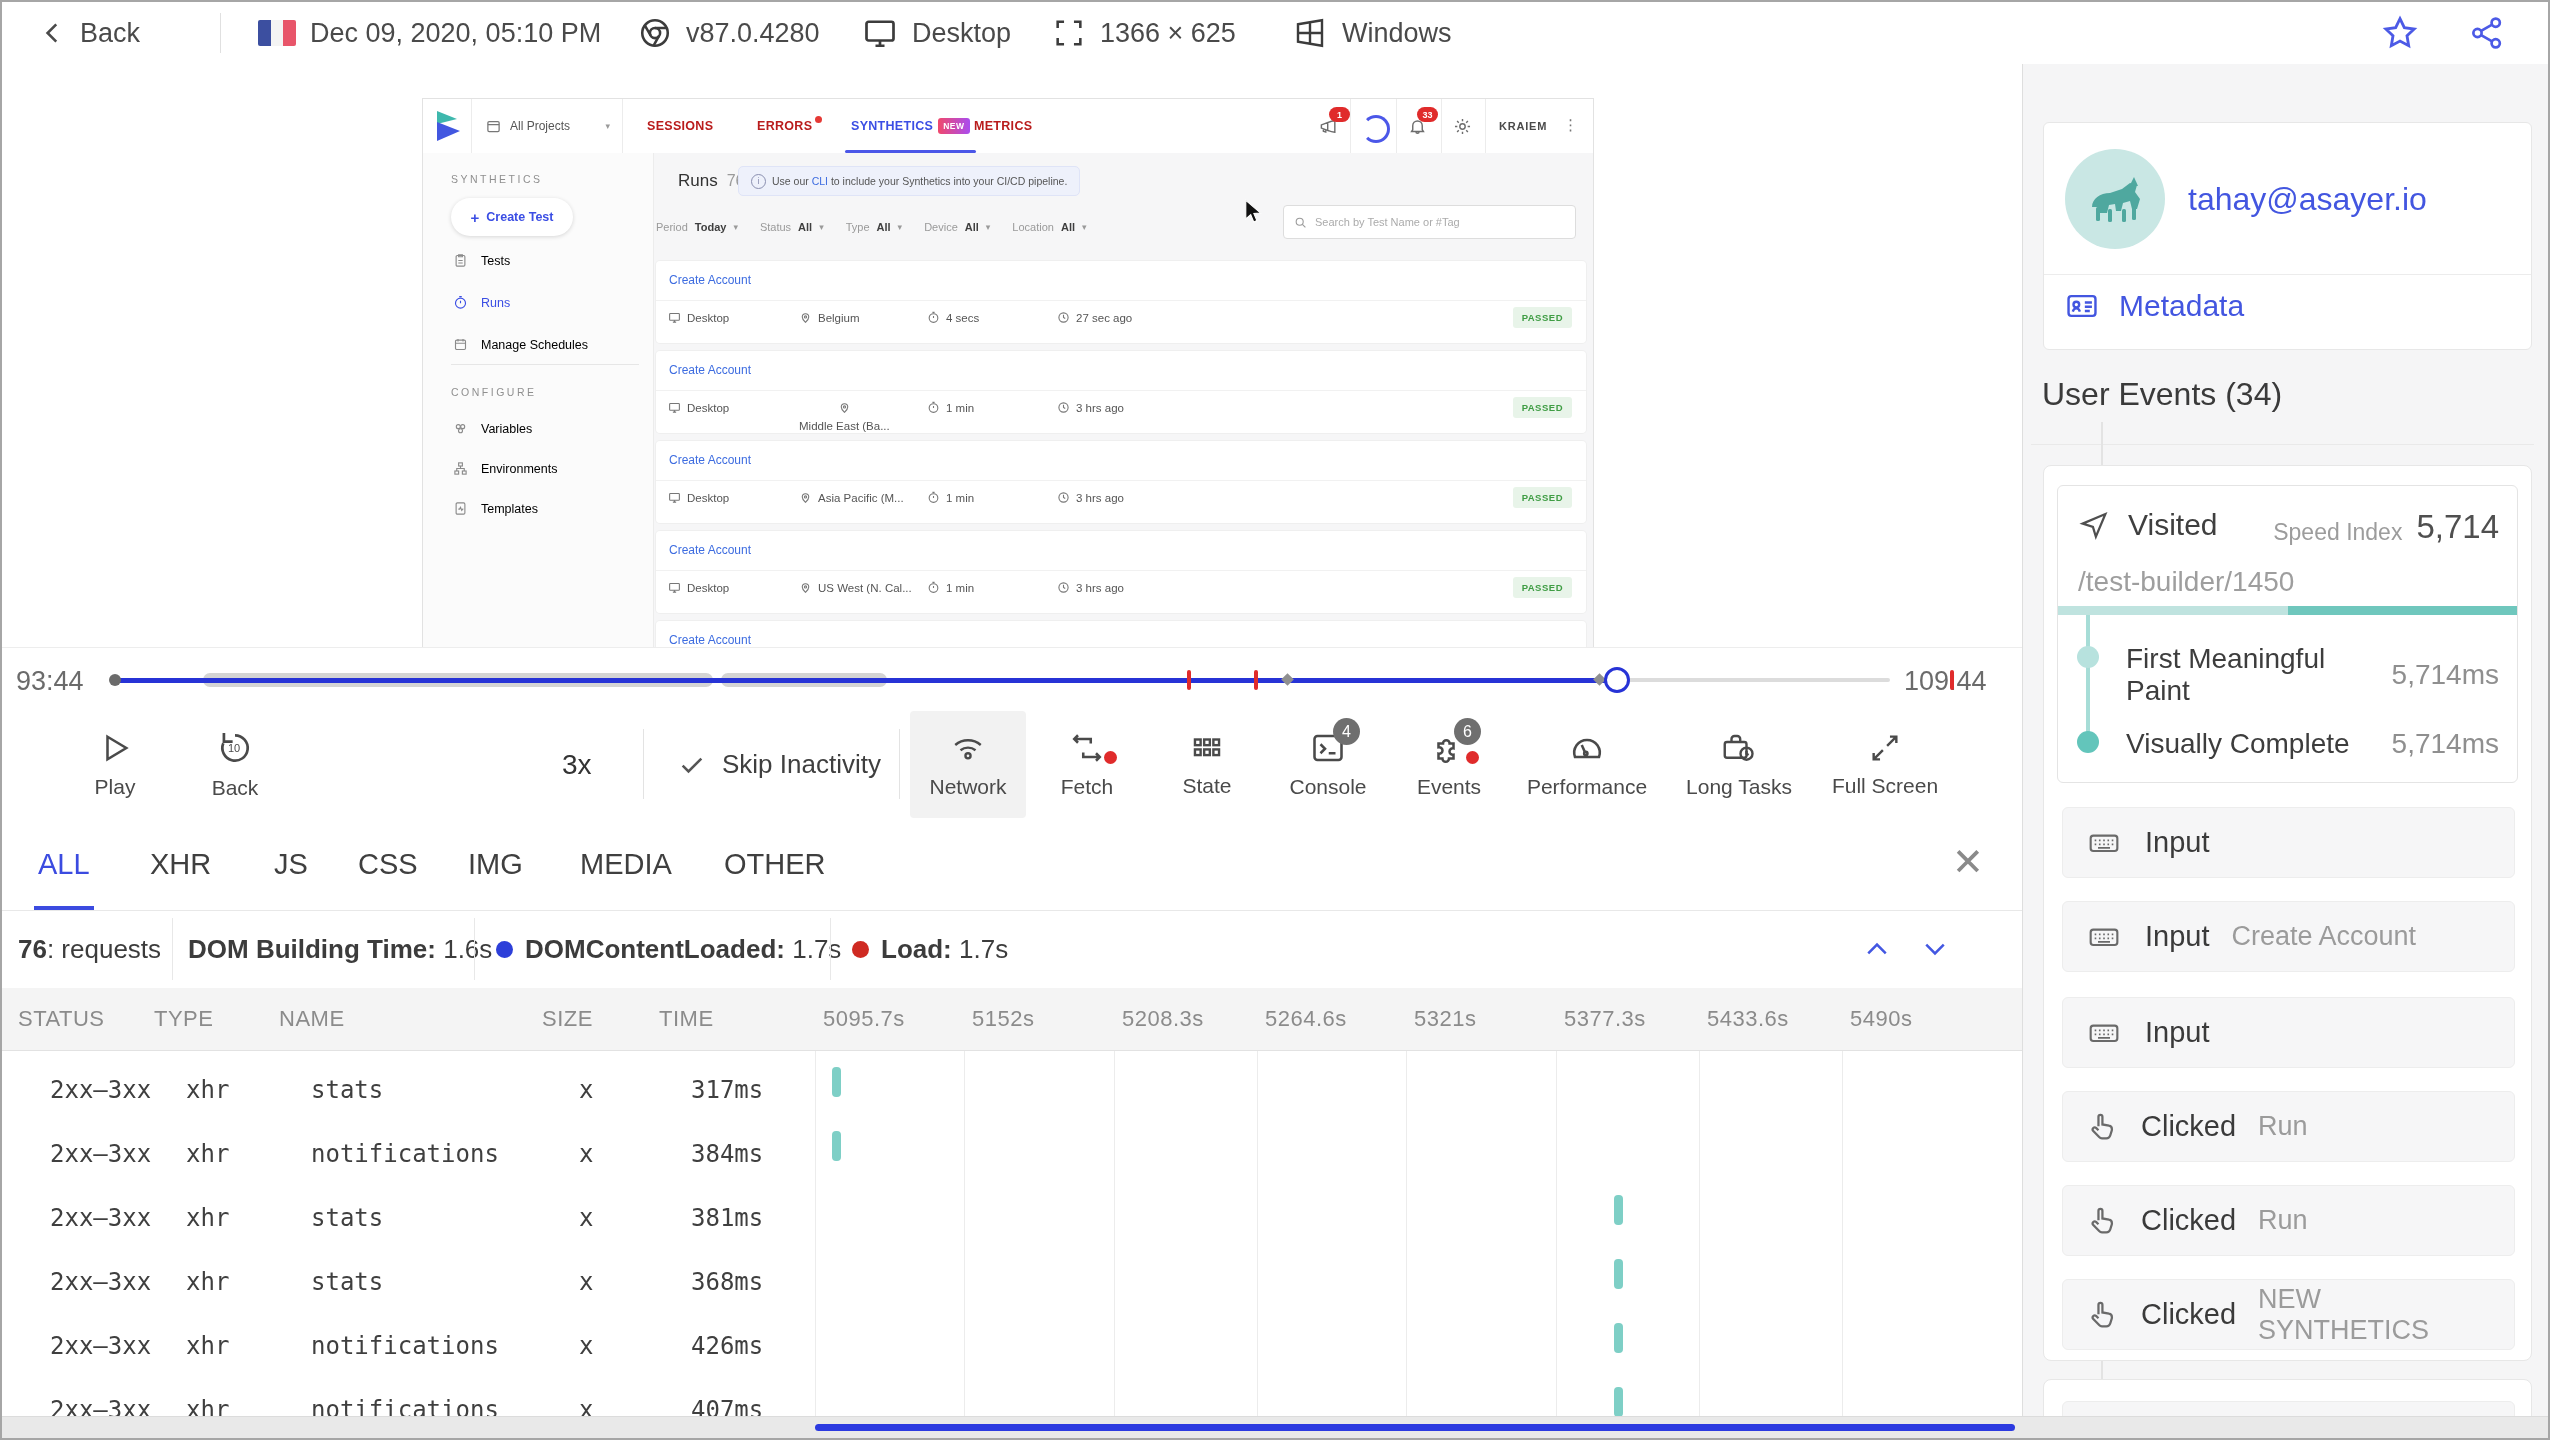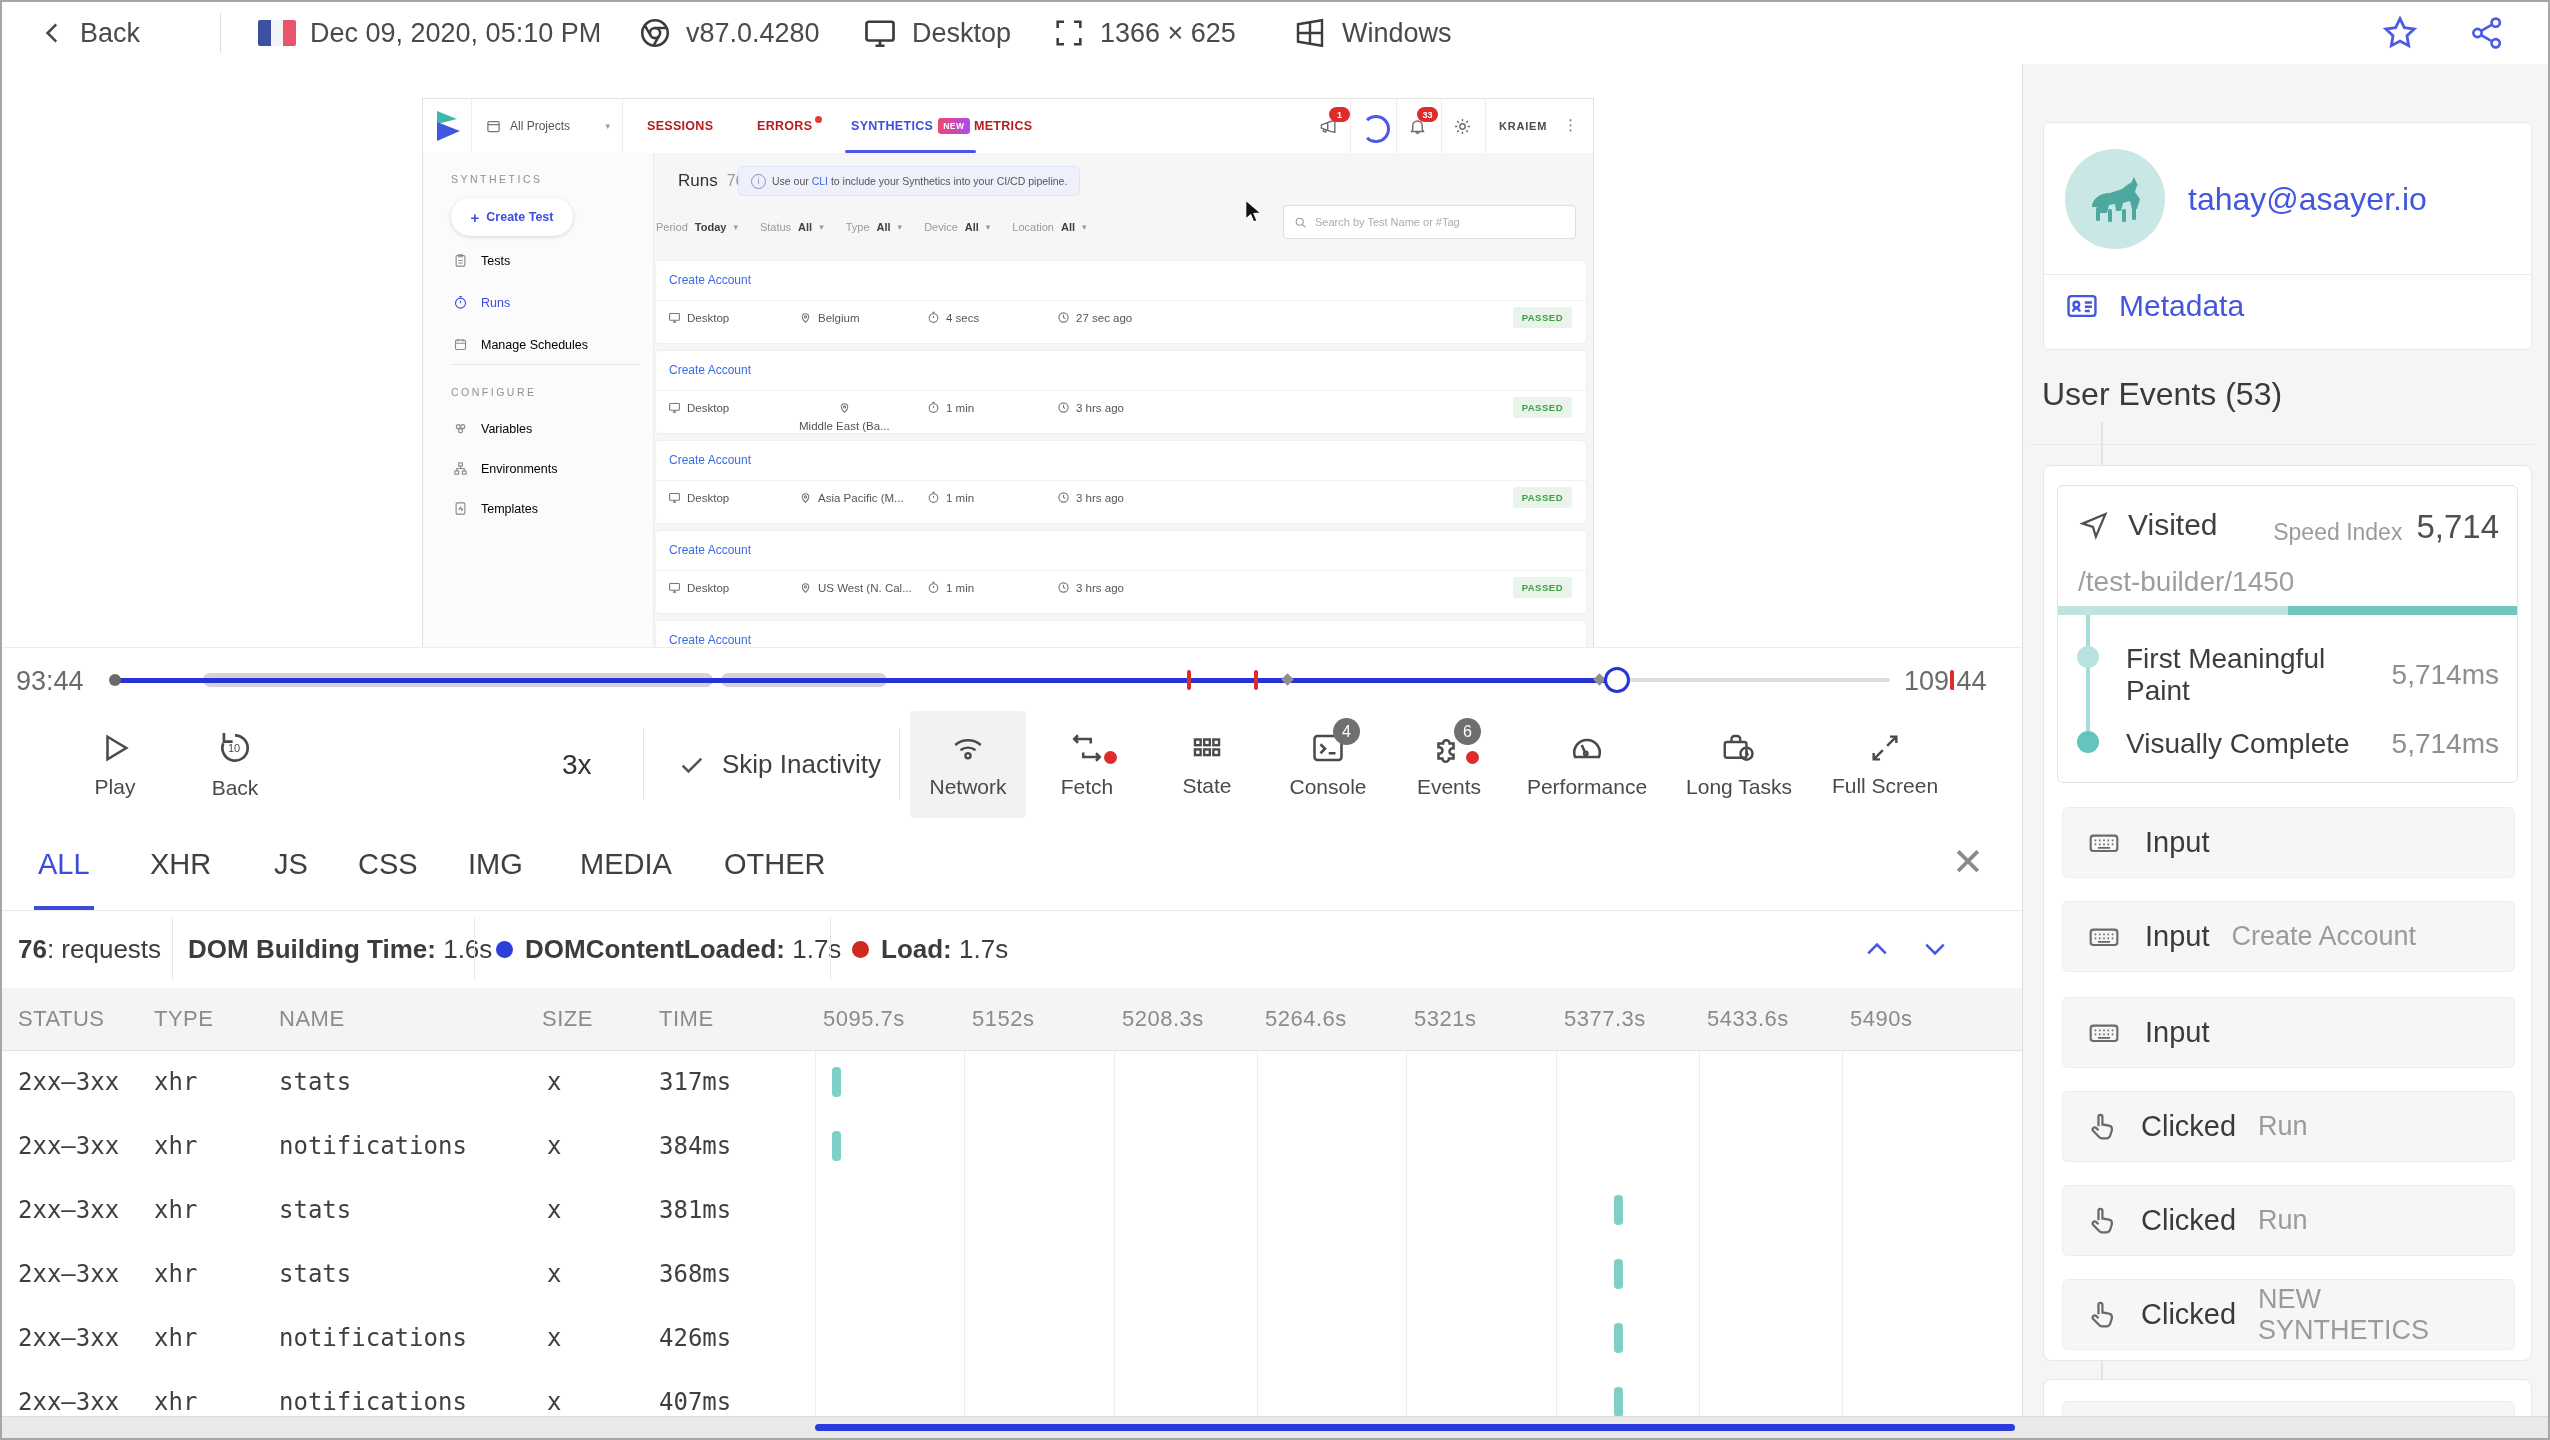--- a/index.html
+++ b/index.html
@@ -116,21 +116,21 @@
   .ni b{font-weight:700;}
   .ni-div{position:absolute;top:8px;width:1px;height:62px;background:#e8e8e8;}
   .dot16{width:17px;height:17px;border-radius:50%;}
   .ni-chev{position:absolute;top:24px;color:#4357e2;}
 
   .net-head{position:absolute;left:0;top:170px;width:100%;height:62px;background:#f4f4f4;border-bottom:1px solid #e2e2e2;}
   .nh{position:absolute;top:0;height:62px;display:flex;align-items:center;font-size:22px;color:#8b8b8b;letter-spacing:.5px;}
   .gridline{position:absolute;top:170px;bottom:0;width:1px;background:#ececec;}
   .nrow{position:absolute;left:0;width:100%;height:64px;
     font-family:"DejaVu Sans Mono",monospace;font-size:24px;color:#3f3f3f;}
-  .nc{position:absolute;top:0;height:64px;display:flex;align-items:center;}
+  .nc{position:absolute;top:8px;height:64px;display:flex;align-items:center;margin-left:32px;}
   .tealbar{position:absolute;top:17px;width:9px;height:30px;border-radius:4px;background:#7ecfc6;}
 
   .hscroll{position:absolute;left:0;bottom:0;width:2550px;height:21px;background:#e9e9e9;border-top:1px solid #dcdcdc;z-index:60;}
   .hthumb{position:absolute;left:813px;top:7px;width:1200px;height:7px;border-radius:4px;background:#2c3ae0;}
 
   
   .usercard{position:absolute;left:20px;top:58px;width:489px;height:228px;background:#fff;
     border:1px solid #e7e7e7;border-radius:6px;box-sizing:border-box;}
   .avatar{position:absolute;left:21px;top:26px;width:100px;height:100px;border-radius:50%;background:#c9e7e4;
     display:flex;align-items:center;justify-content:center;}
@@ -852,21 +852,21 @@
           <svg width="38" height="34" viewBox="0 0 24 24" fill="none" stroke="#4356e0" stroke-width="1.7">
             <rect x="2.5" y="5" width="19" height="14" rx="2"></rect>
               <circle cx="8" cy="11" r="2"></circle>
             <path d="M5.5 16c.5-1.6 1.4-2.3 2.5-2.3s2 .7 2.5 2.3M14 9.5h5M14 12.5h5M14 15.5h3.5"></path>
             </svg>
         </span>
         <span>Metadata</span>
       </div>
     </div>
 
-    <div class="ue-title">User Events (53)</div>
+    <div class="ue-title">User Events (34)</div>
     <div class="ue-rule"></div>
     <div class="connector" style="left:78px;top:358px;height:43px;"></div>
 
     <div class="eventscard">
       <div class="visited">
         <div class="v-head">
           <span>
             <svg width="32" height="32" viewBox="0 0 24 24" fill="none" stroke="#4f4f4f" stroke-width="1.7">
               <path d="M3.5 11 20.5 3.8 13.4 20.8l-2.2-7.3z"></path>
               </svg>

